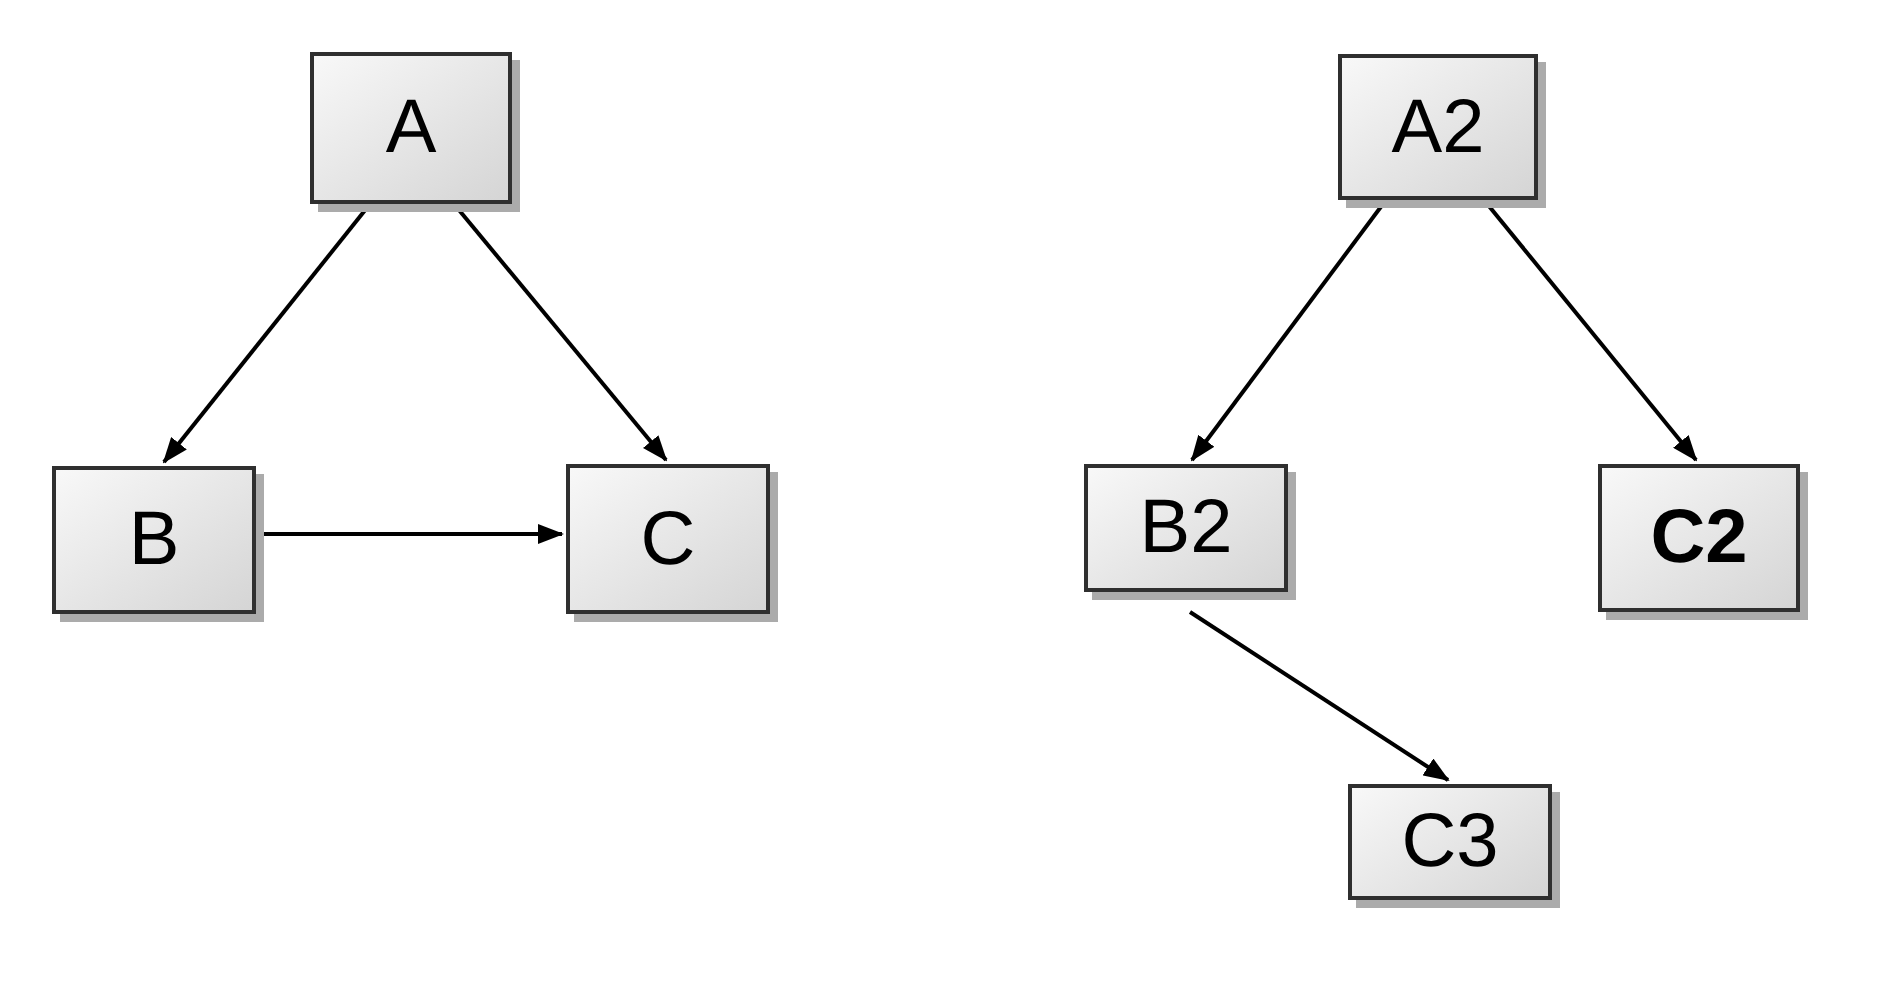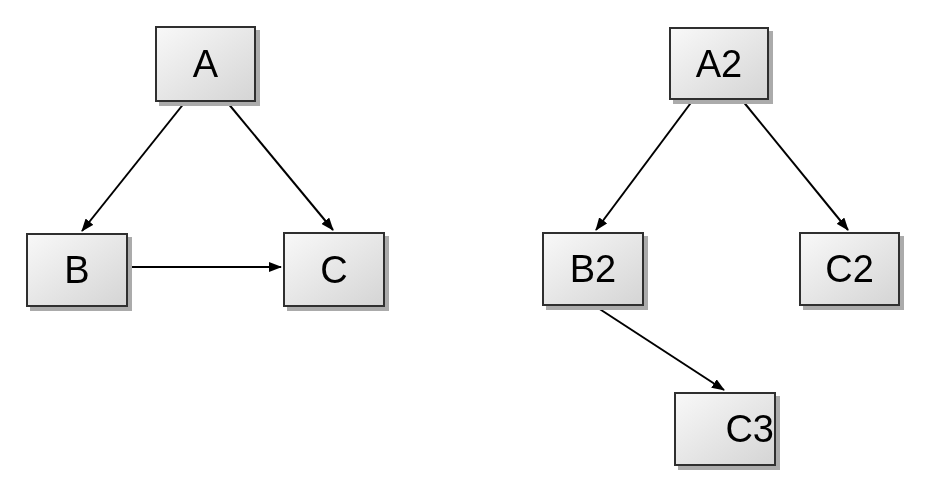--- a/index.html
+++ b/index.html
@@ -73,22 +73,22 @@
     </div>
     <div class="node" style="left: 26px; top: 233px; width: 102px; height: 74px;">
       <span class="node-label">B</span>
     </div>
     <div class="node" style="left: 283px; top: 232px; width: 102px; height: 75px;">
       <span class="node-label">C</span>
     </div>
     <div class="node" style="left: 669px; top: 27px; width: 100px; height: 73px; text-align: center;">
       <span class="node-label">A2</span>
     </div>
-    <div class="node" style="left: 542px; top: 232px; width: 102px; height: 74px;">
+    <div class="node" style="left: 542px; top: 232px; width: 102px; height: 64px;">
       <span class="node-label">B2</span>
     </div>
-    <div class="node" style="left: 799px; top: 232px; width: 101px; height: 74px;">
+    <div class="node" style="left: 799px; top: 232px; width: 101px; height: 74px; font-weight: bold;">
       <span class="node-label">C2</span>
     </div>
-    <div class="node" style="left: 674px; top: 392px; width: 102px; height: 74px; justify-content: flex-end;">
+    <div class="node" style="left: 674px; top: 392px; width: 102px; height: 58px;">
       <span class="node-label">C3</span>
     </div>
   </div>
 
 </body></html>

